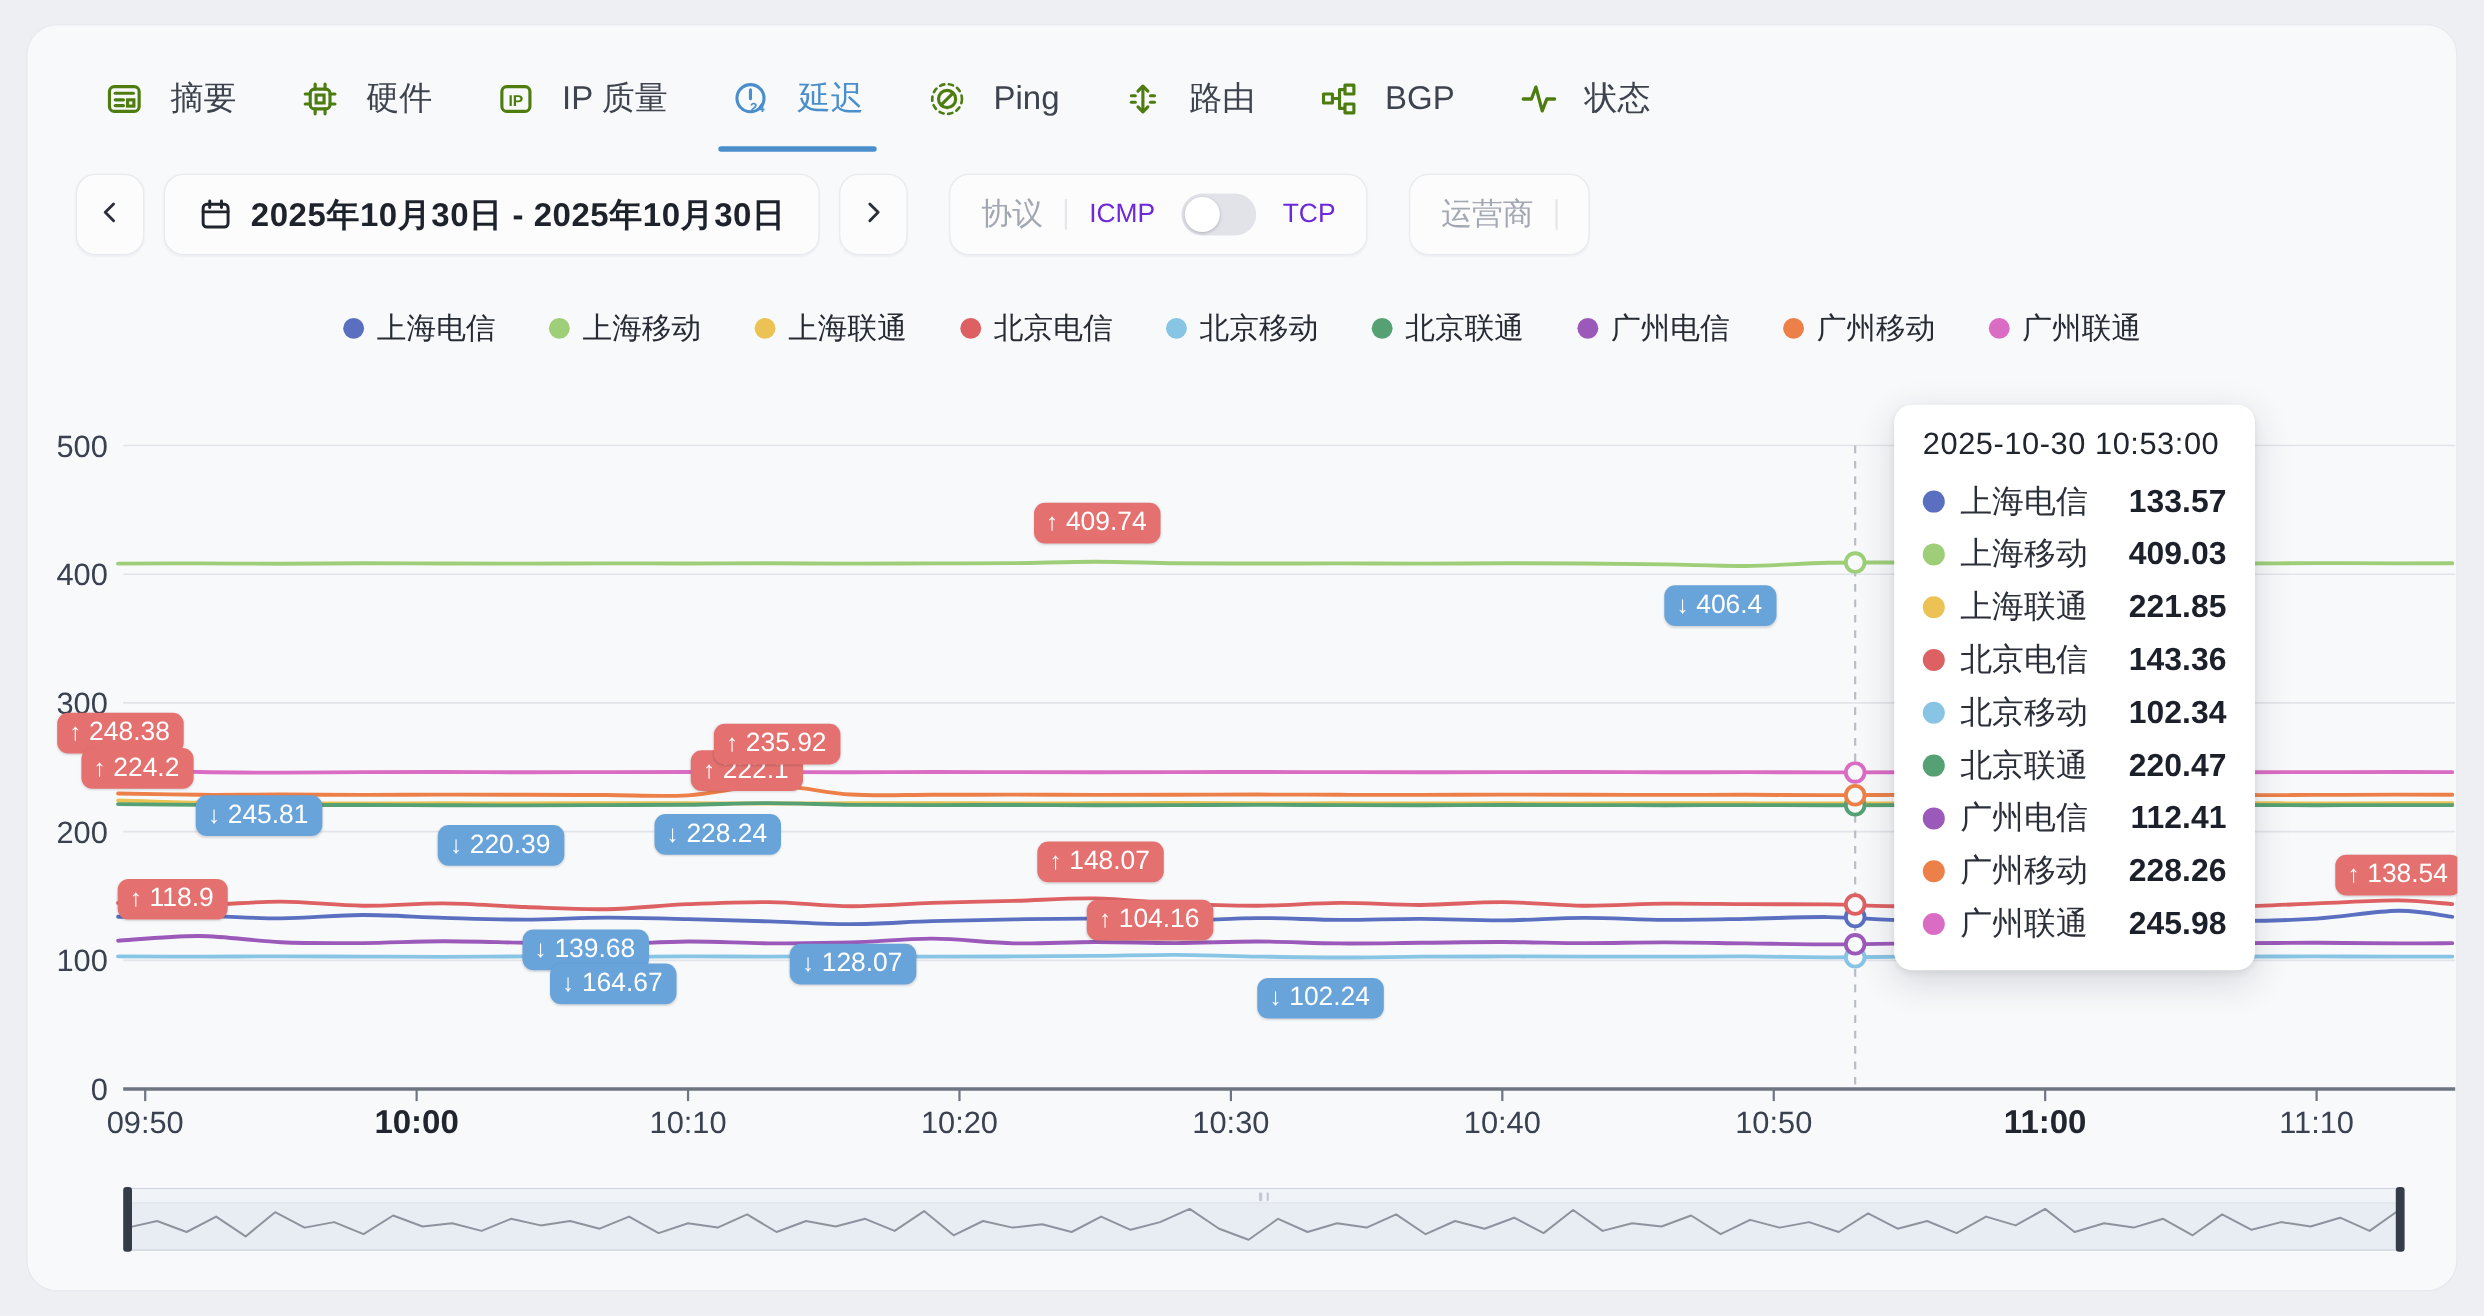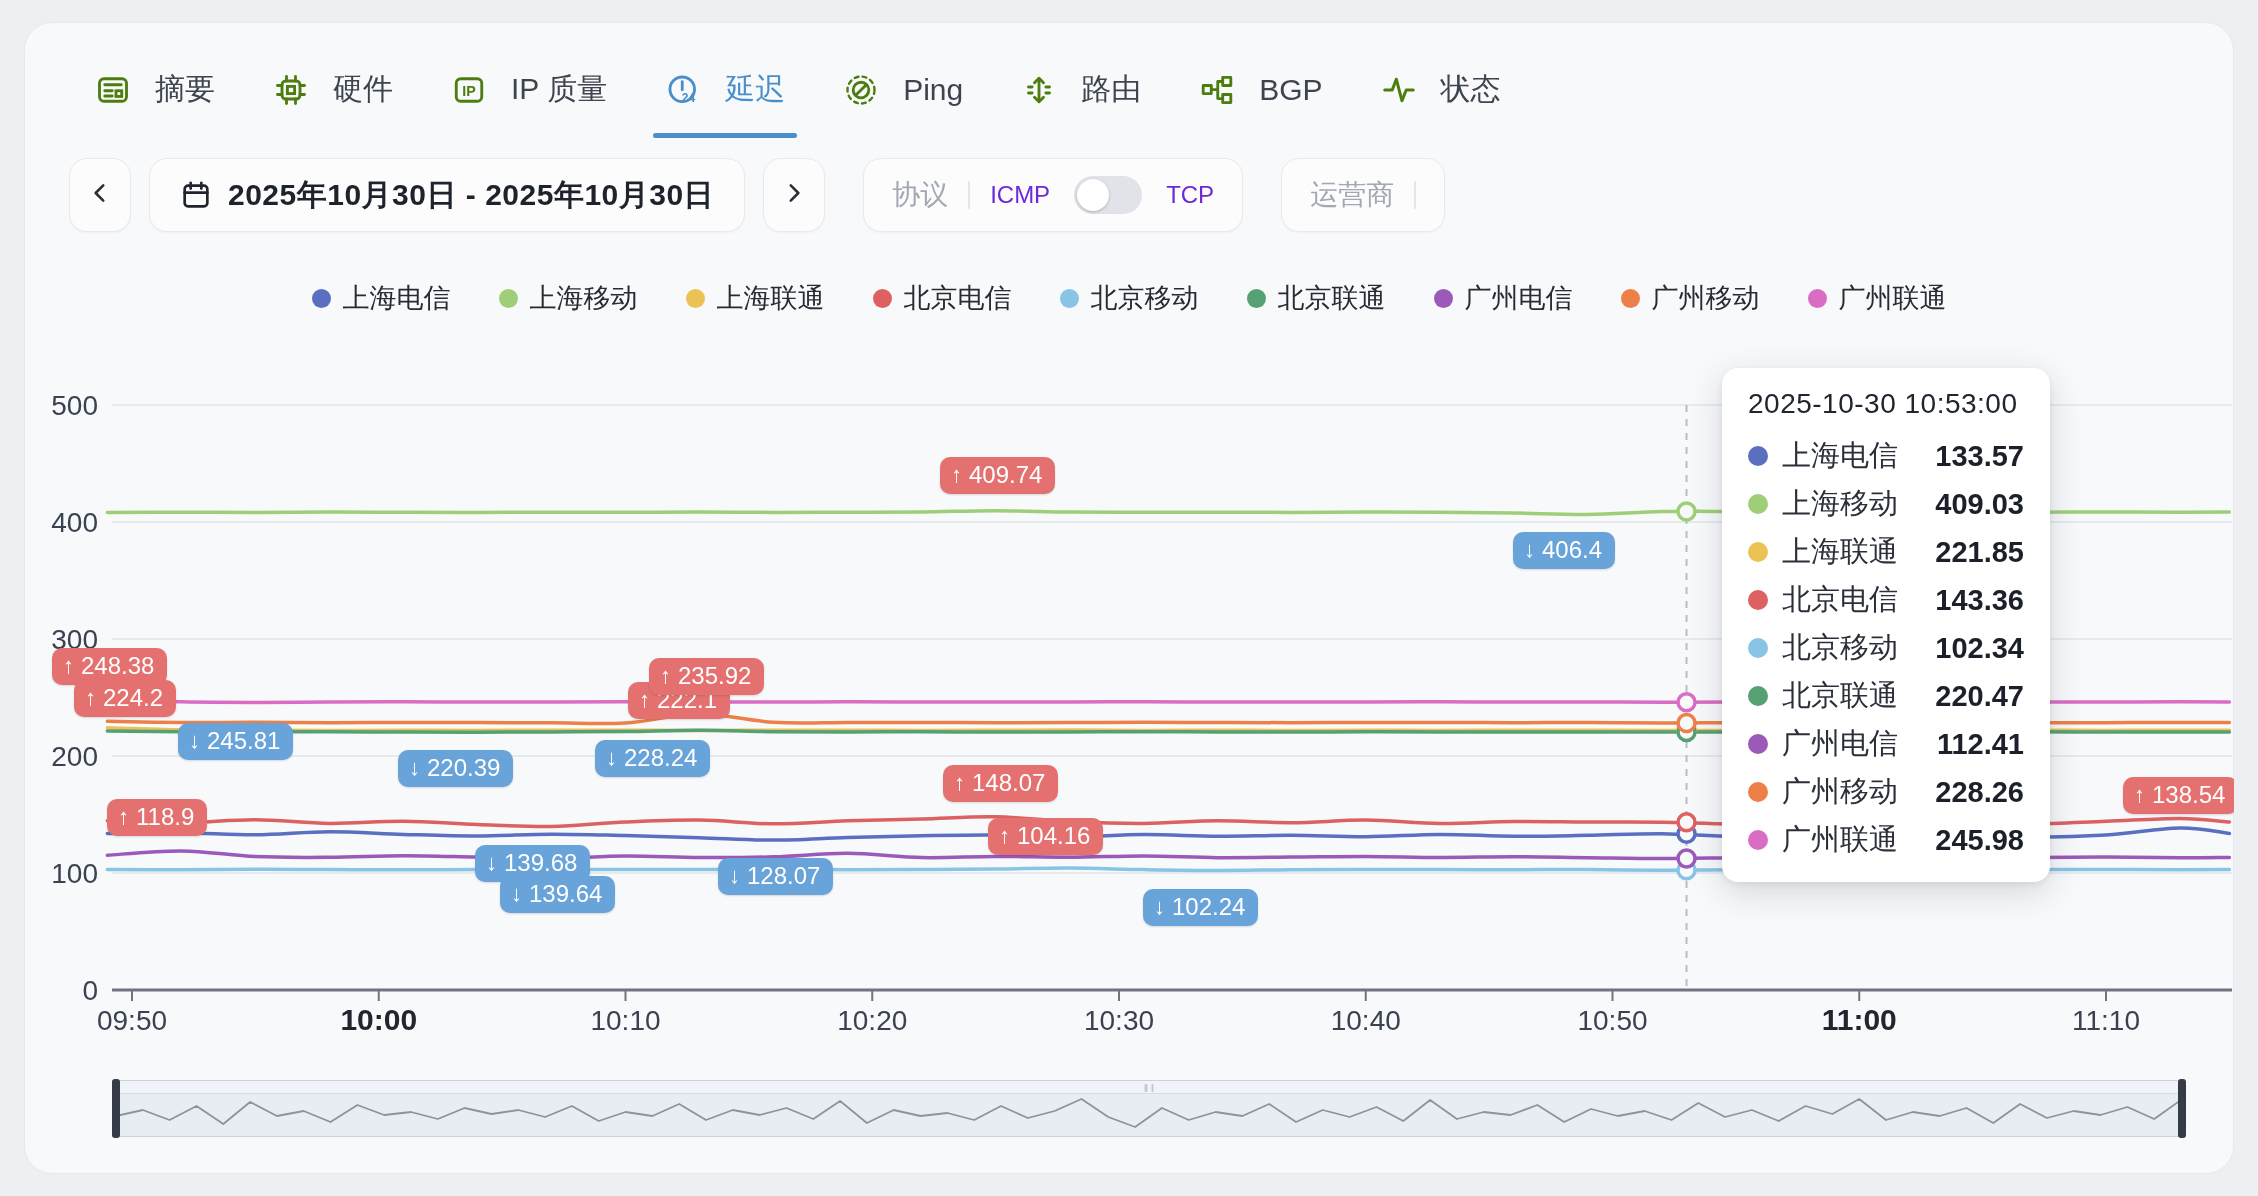--- a/index.html
+++ b/index.html
@@ -360,21 +360,21 @@
       <div class="badge max" style="left: 107px; top: 799px;">
         <span class="arr">↑</span>
         <span>118.9</span>
       </div>
       <div class="badge min" style="left: 475px; top: 845px;">
         <span class="arr">↓</span>
         <span>139.68</span>
       </div>
       <div class="badge min" style="left: 500px; top: 876px;">
         <span class="arr">↓</span>
-        <span>139.64</span>
+        <span>164.67</span>
       </div>
       <div class="badge min" style="left: 718px; top: 858px;">
         <span class="arr">↓</span>
         <span>128.07</span>
       </div>
       <div class="badge max" style="left: 943px; top: 765px;">
         <span class="arr">↑</span>
         <span>148.07</span>
       </div>
       <div class="badge max" style="left: 988px; top: 818px;">

